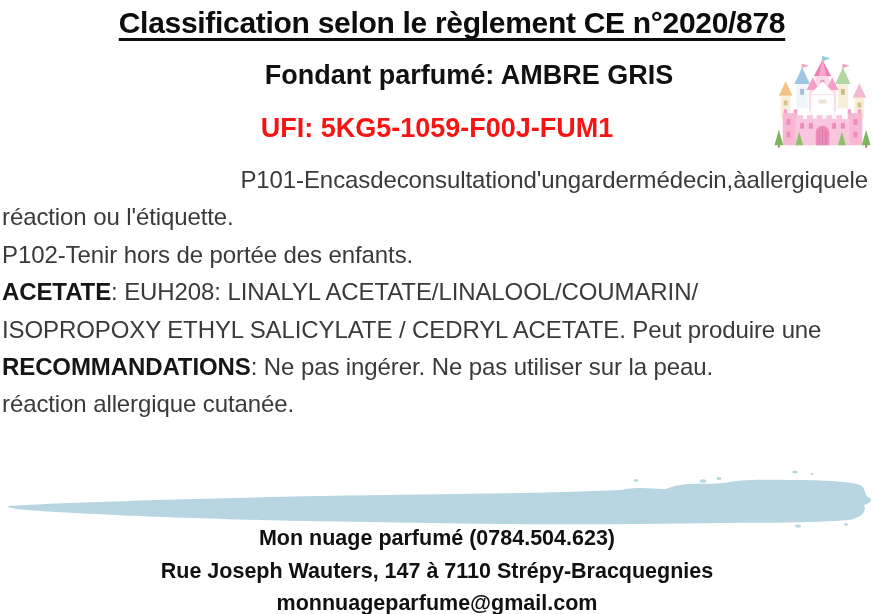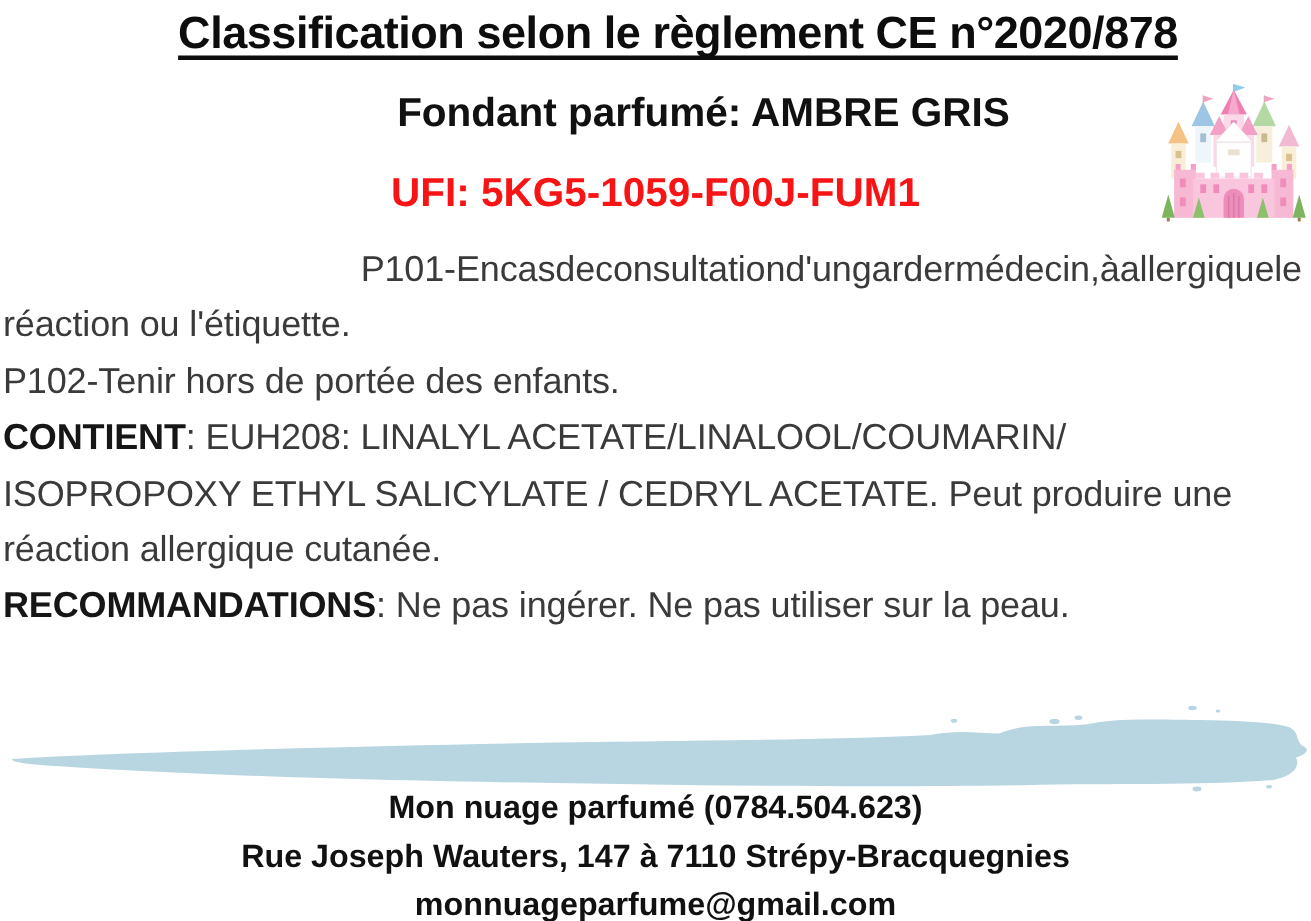--- a/index.html
+++ b/index.html
@@ -156,24 +156,24 @@
       <span>consultation</span>
       <span>d'un</span>
       <span>garder</span>
       <span>médecin,</span>
       <span>à</span>
       <span>allergique</span>
       <span>le</span>
     </div>
   <div class="line">réaction ou l'étiquette.</div>
   <div class="line">P102-Tenir hors de portée des enfants.</div>
-  <div class="line"><span class="b">CONTIENT</span><span>: EUH208: LINALYL ACETATE/LINALOOL/COUMARIN/</span></div>
+  <div class="line"><span class="b">ACETATE</span><span>: EUH208: LINALYL ACETATE/LINALOOL/COUMARIN/</span></div>
   <div class="line">ISOPROPOXY ETHYL SALICYLATE / CEDRYL ACETATE. Peut produire une</div>
+  <div class="line"><span class="b">RECOMMANDATIONS</span><span>: Ne pas ingérer. Ne pas utiliser sur la peau.</span></div>
   <div class="line">réaction allergique cutanée.</div>
-  <div class="line"><span class="b">RECOMMANDATIONS</span><span>: Ne pas ingérer. Ne pas utiliser sur la peau.</span></div>
 </div>
 
 <svg class="abs brush" viewBox="0 0 874 66" xmlns="http://www.w3.org/2000/svg" aria-hidden="true">
   <path class="brush-fill" fill="#b7d6e2" d="
     M8,38
     C60,34.5 180,31 320,28
     C440,25.5 540,26 620,22
     C640,18 652,21 666,21
     C684,13.5 700,17 724,15
     C742,11 760,11.5 800,12

